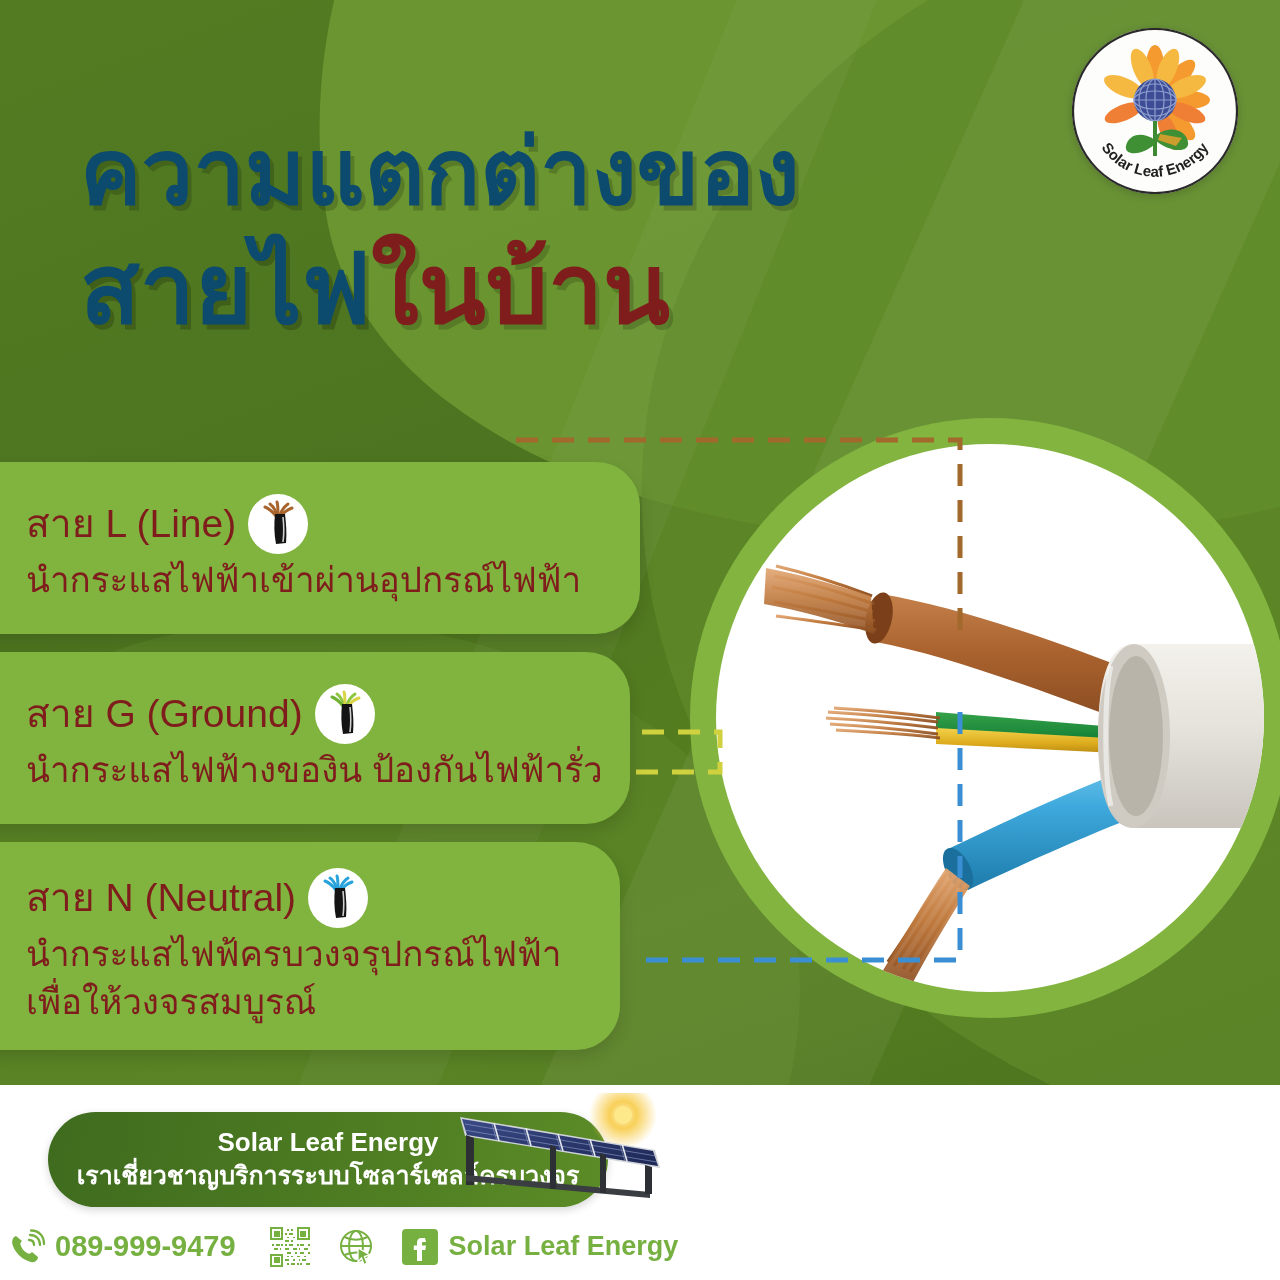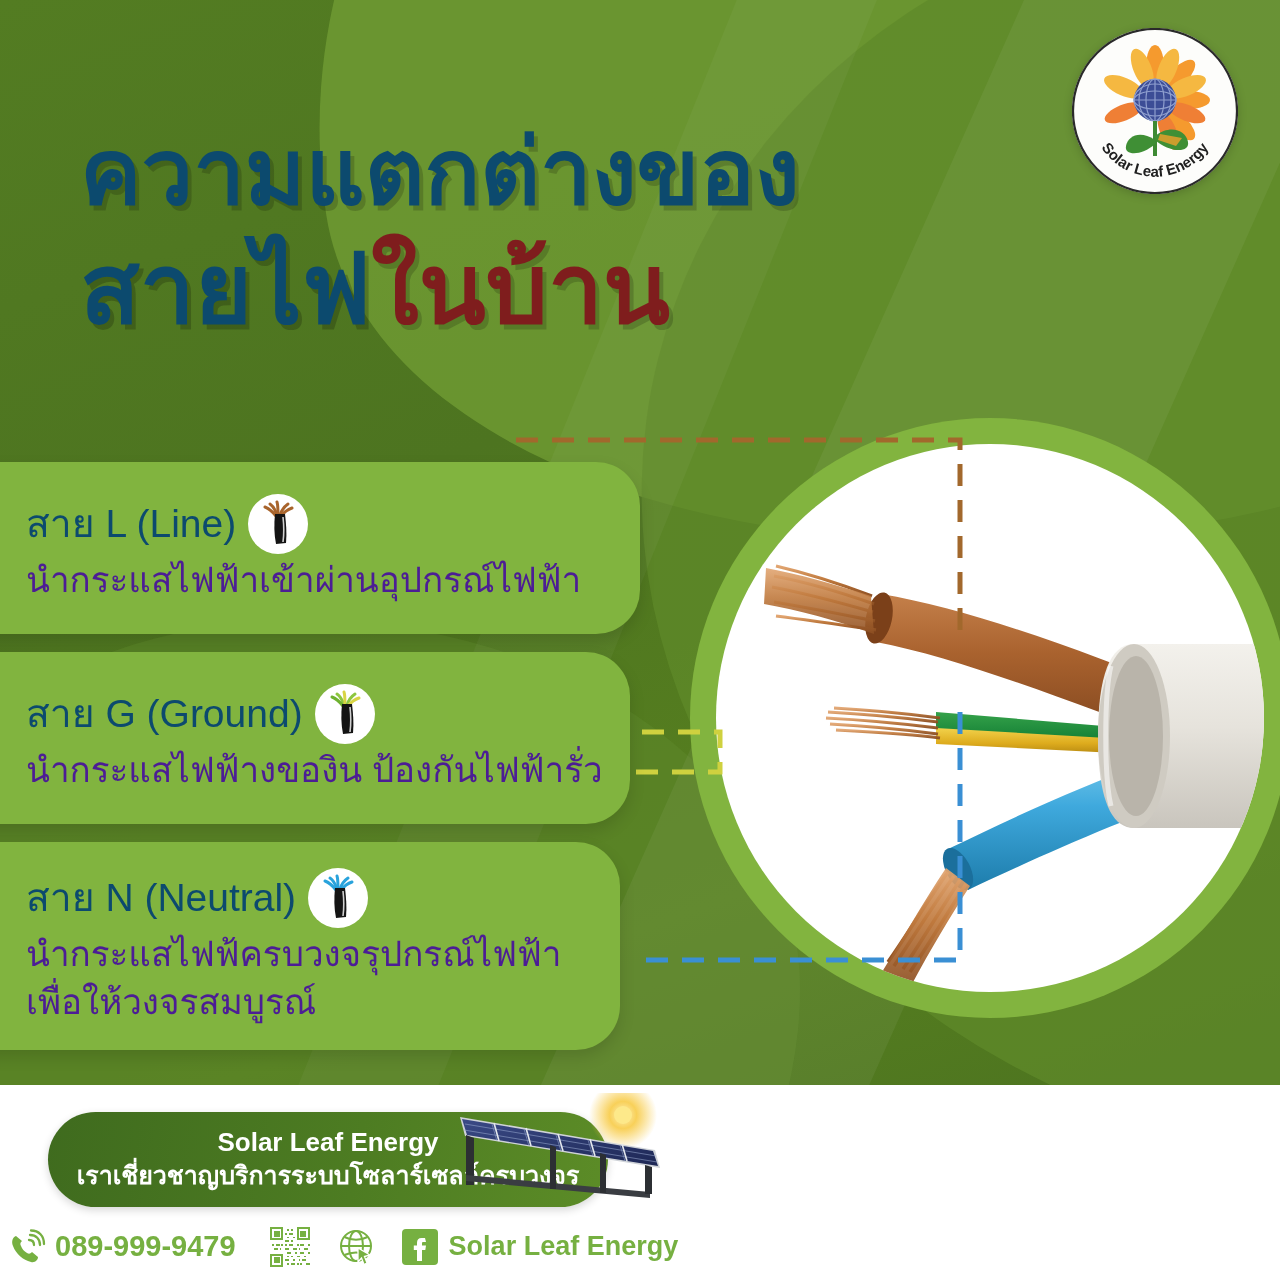--- a/index.html
+++ b/index.html
@@ -159,41 +159,41 @@
   .card-2 { top:652px; width:690px; height:172px; }
   .card-3 { top:842px; width:680px; height:208px; }
 
   .card-head {
     display:flex;
     align-items:center;
     gap:8px;
     font-family:"Liberation Sans", sans-serif;
     font-size:39px;
     font-weight:400;
-    color:#0c4a6e;
+    color:#7f1d1d;
     line-height:1.12;
     white-space:nowrap;
   }
   .card-icon {
     width:60px; height:60px;
     border-radius:50%;
     background:#ffffff;
     display:inline-flex;
     align-items:center;
     justify-content:center;
     flex:0 0 auto;
     margin-left:4px;
   }
   .card-icon svg { display:block; }
   .card-desc {
     margin-top:4px;
     font-family:"Liberation Sans", sans-serif;
     font-size:35px;
     font-weight:400;
-    color:#4c1d95;
+    color:#7f1d1d;
     line-height:1.26;
     white-space:nowrap;
   }
 
   
   .footer {
     position:absolute;
     left:0; top:1085px;
     width:1280px; height:195px;
     background:#ffffff;

